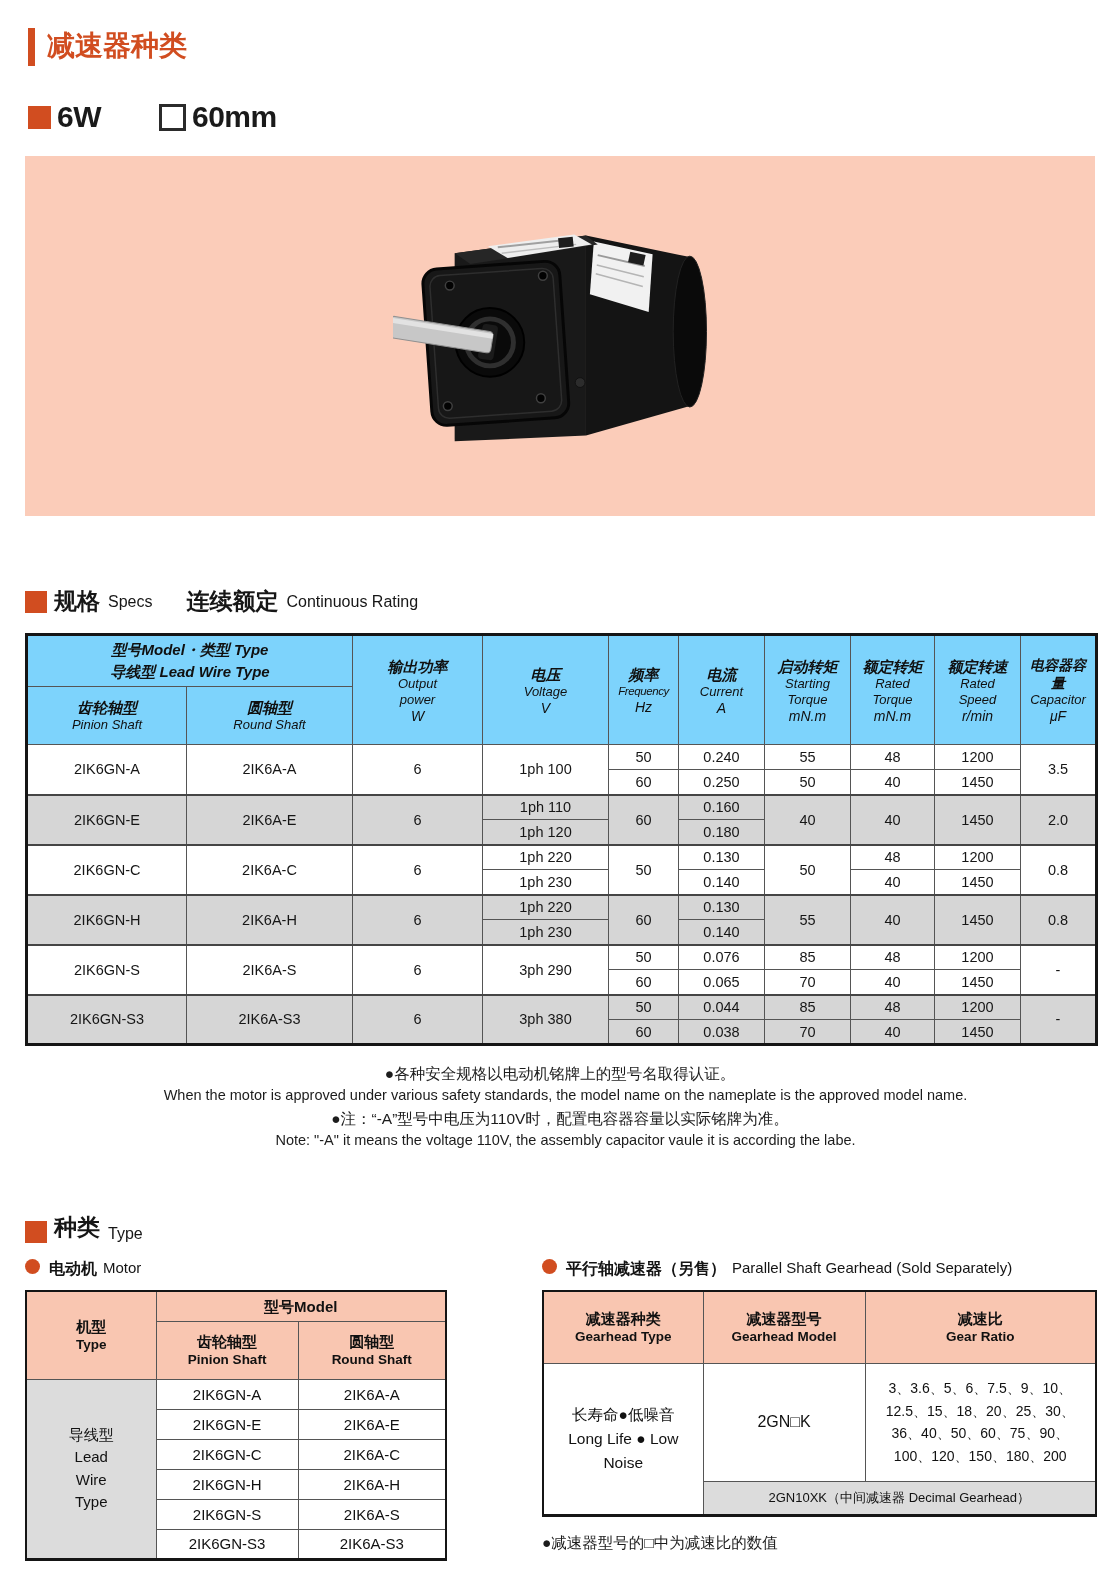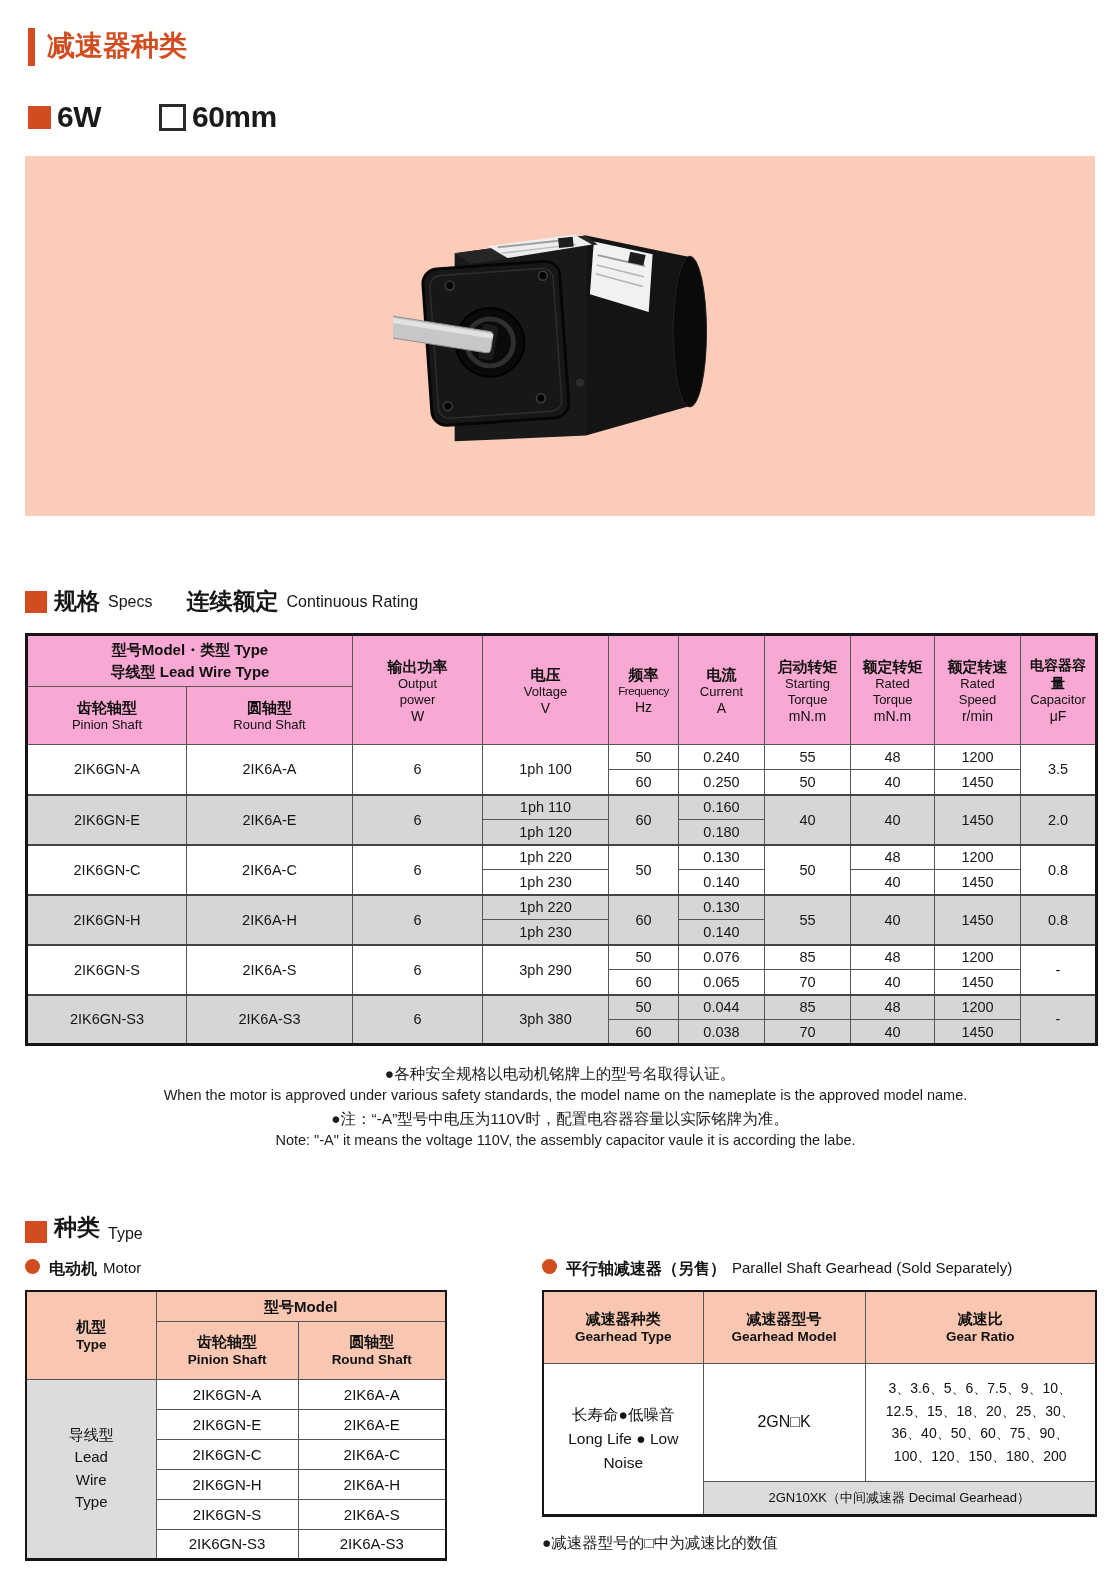--- a/index.html
+++ b/index.html
@@ -24,21 +24,21 @@
   
   .sec-heading{display:flex;align-items:center;margin-top:70px;}
   .sec-sq{width:22px;height:22px;background:#d14d20;margin-right:7px;}
   .sec-zh{font-size:23px;font-weight:700;color:#161616;}
   .sec-en{font-size:16px;font-weight:400;color:#161616;margin-left:8px;}
   .sec-zh2{margin-left:34px;}
 
   
   table.specs{border-collapse:collapse;table-layout:fixed;width:1070px;margin-top:16px;border:3px solid #151515;}
   .specs th,.specs td{border:1px solid #555;padding:0 3px;text-align:center;vertical-align:middle;}
-  .specs thead th{background:#f9a8d4;font-weight:400;}
+  .specs thead th{background:#7dd3fc;font-weight:400;font-style:italic;}
   .specs thead tr.h1{height:52px;}
   .specs thead tr.h2{height:58px;}
   .hwrap{height:100%;display:flex;flex-direction:column;justify-content:space-between;align-items:center;padding:5px 1px 3px;box-sizing:border-box;}
   .hz{font-size:15px;font-weight:700;color:#101010;line-height:1.25;}
   .he{font-size:13px;font-weight:400;color:#101010;line-height:1.2;}
   .hu{font-size:14px;font-weight:400;color:#101010;padding-bottom:1px;}
   .pre{white-space:pre-line;}
   .freq-col .he{font-size:11.5px;letter-spacing:-0.4px;}
   .cap-col .hz{font-size:14px;}
   .model-top div{line-height:1.45;}

